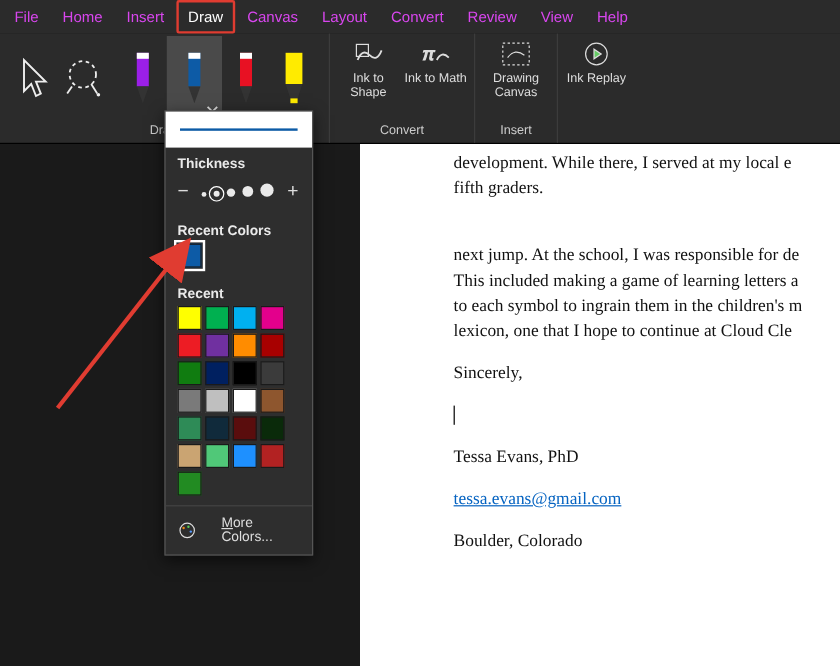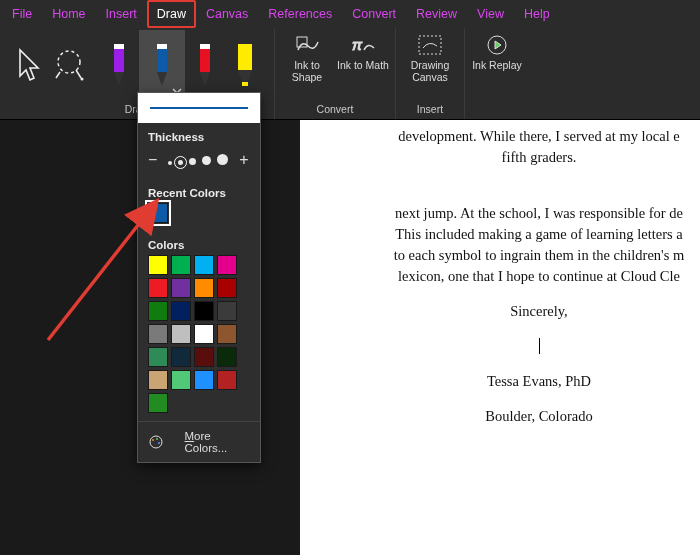--- a/index.html
+++ b/index.html
@@ -31,39 +31,39 @@
   .thick-dot { background:#eaeaea; border-radius:50%; }
   .swatch-grid { display:flex; flex-wrap:wrap; gap:3px; padding: 0 10px 8px 10px; }
   .swatch { width: 20px; height: 20px; border: 1px solid #1a1a1a; }
   .sel-swatch { outline:2px solid #fff; outline-offset:1px; }
   .more-row { display:flex; align-items:center; gap:22px; padding:8px 10px; border-top:1px solid #444; color:#ddd; }
   .more-row span.u { text-decoration: underline; }
 
   
   .docwrap { position:absolute; top:120px; left:300px; right:0; bottom:0; background:#fff; padding: 6px 0 0 78px; }
   .doctext { font-family: "Times New Roman", serif; font-size: 14.5px; color: #111; line-height: 1.45; }
-  .doctext p { margin-bottom: 14px; white-space: nowrap; text-align: center; }
+  .doctext p { margin-bottom: 14px; white-space: nowrap; }
   .doctext a { color: #0563c1; text-decoration: underline; }
   .cursor { display:inline-block; width:1px; height:16px; background:#000; vertical-align:text-bottom; }
   
   .darkfill { position:absolute; top:120px; left:0; width:300px; bottom:0; background:#1a1a1a; z-index:1; }
 
   
   .arrow { position:absolute; z-index:30; pointer-events:none; }
 </style>
 </head>
 <body>
 
 <div class="tabs">
   <div class="tab">File</div>
   <div class="tab">Home</div>
   <div class="tab">Insert</div>
   <div class="tab active">Draw</div>
   <div class="tab">Canvas</div>
-  <div class="tab">References</div>
+  <div class="tab">Layout</div>
   <div class="tab">Convert</div>
   <div class="tab">Review</div>
   <div class="tab">View</div>
   <div class="tab">Help</div>
 </div>
 
 <div class="ribbon">
 
   <div class="rgroup" style="min-width:275px">
     <div class="rgroup-body">
@@ -165,39 +165,40 @@
 
 <div class="darkfill"></div>
 
 <div class="docwrap">
   <div class="doctext">
     <p><span>development. While there, I served at my local e</span><br><span>fifth graders.</span></p>
     <p><br><span>next jump. At the school, I was responsible for de</span><br><span>This included making a game of learning letters a</span><br><span>to each symbol to ingrain them in the children's m</span><br><span>lexicon, one that I hope to continue at Cloud Cle</span></p>
     <p>Sincerely,</p>
     <p><span class="cursor"></span></p>
     <p>Tessa Evans, PhD</p>
+    <p><a href="#">tessa.evans@gmail.com</a></p>
     <p>Boulder, Colorado</p>
   </div>
 </div>
 
 <div class="pen-menu">
   <div class="preview">
       <div class="preview-line"></div>
     </div>
   <div class="sect">Thickness</div>
   <div class="thick-row">
     <span style="color:#ddd;font-size:16px">−</span>
     <span id="thicks"><span class="thick-dot" style="width: 4px; height: 4px; display: inline-block; margin: 0px 3px;"></span><span class="thick-dot" style="width: 5px; height: 5px; display: inline-block; margin: 0px 3px; outline: rgb(255, 255, 255) solid 1px; outline-offset: 3px; border-radius: 50%;"></span><span class="thick-dot" style="width: 7px; height: 7px; display: inline-block; margin: 0px 3px;"></span><span class="thick-dot" style="width: 9px; height: 9px; display: inline-block; margin: 0px 3px;"></span><span class="thick-dot" style="width: 11px; height: 11px; display: inline-block; margin: 0px 3px;"></span></span>
     <span style="color:#ddd;font-size:16px">+</span>
   </div>
   <div class="sect">Recent Colors</div>
   <div class="swatch-grid" id="recent">
       <div class="swatch sel-swatch" style="background: rgb(13, 91, 166);"></div>
     </div>
-  <div class="sect">Colors</div>
+  <div class="sect">Recent</div>
   <div class="swatch-grid" id="palette">
       <div class="swatch" style="background: rgb(255, 255, 0);"></div>
       <div class="swatch" style="background: rgb(0, 176, 80);"></div>
       <div class="swatch" style="background: rgb(0, 176, 240);"></div>
       <div class="swatch" style="background: rgb(227, 0, 140);"></div>
       <div class="swatch" style="background: rgb(237, 28, 36);"></div>
       <div class="swatch" style="background: rgb(112, 48, 160);"></div>
       <div class="swatch" style="background: rgb(255, 140, 0);"></div>
       <div class="swatch" style="background: rgb(168, 0, 0);"></div>
       <div class="swatch" style="background: rgb(16, 124, 16);"></div>

